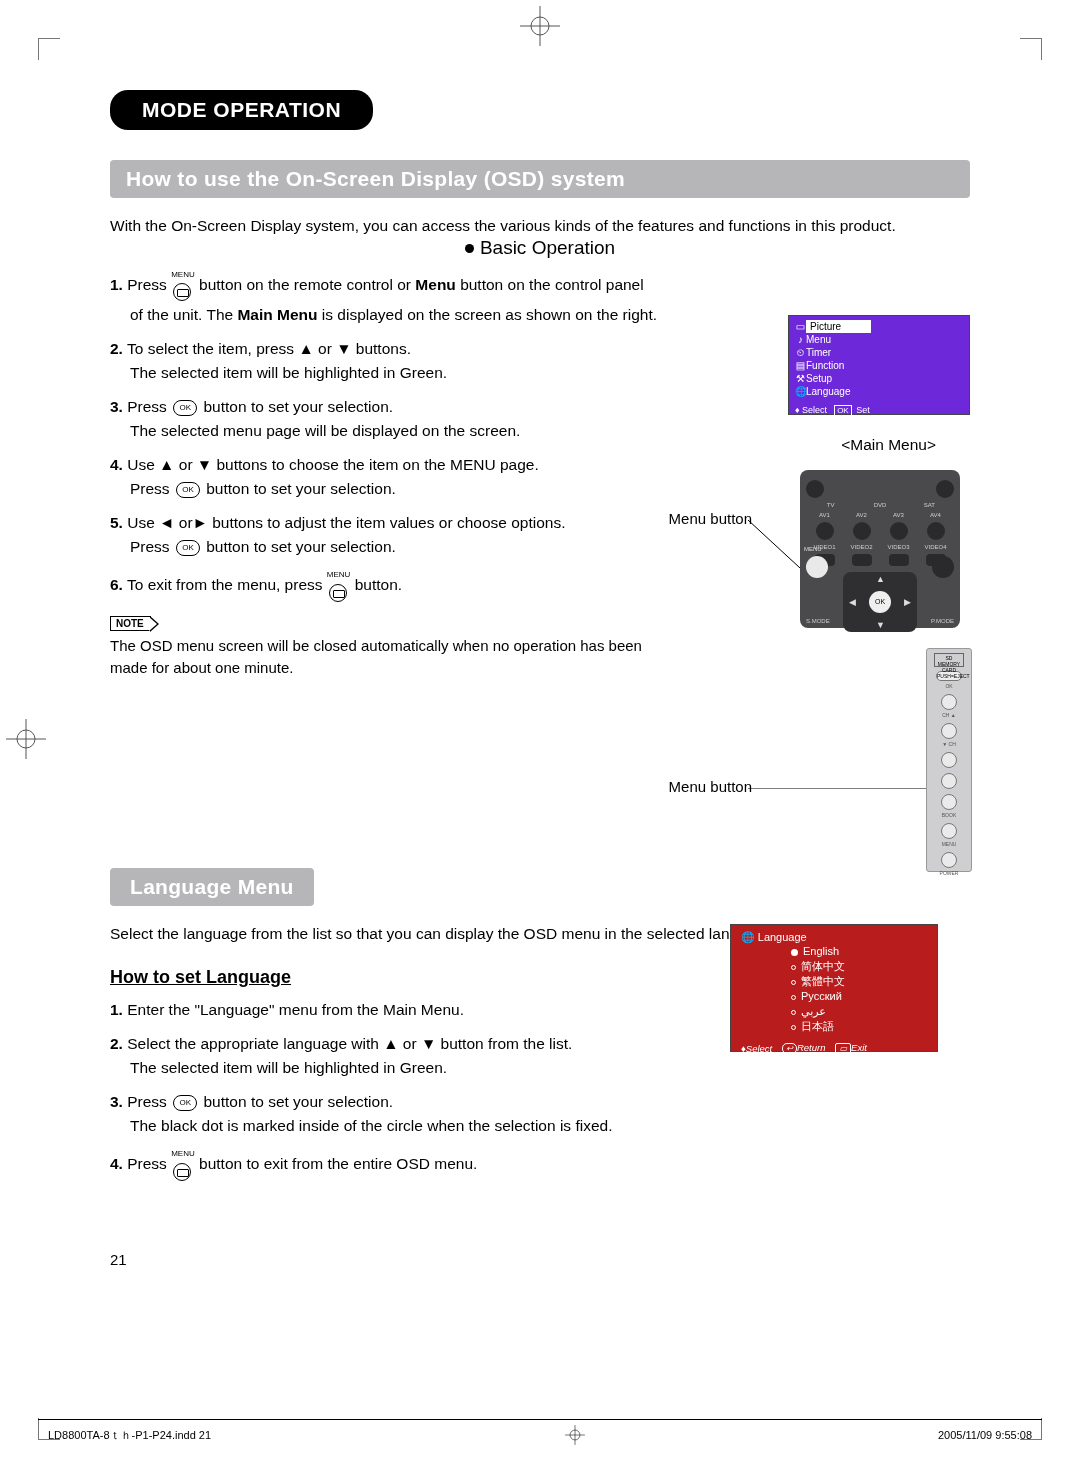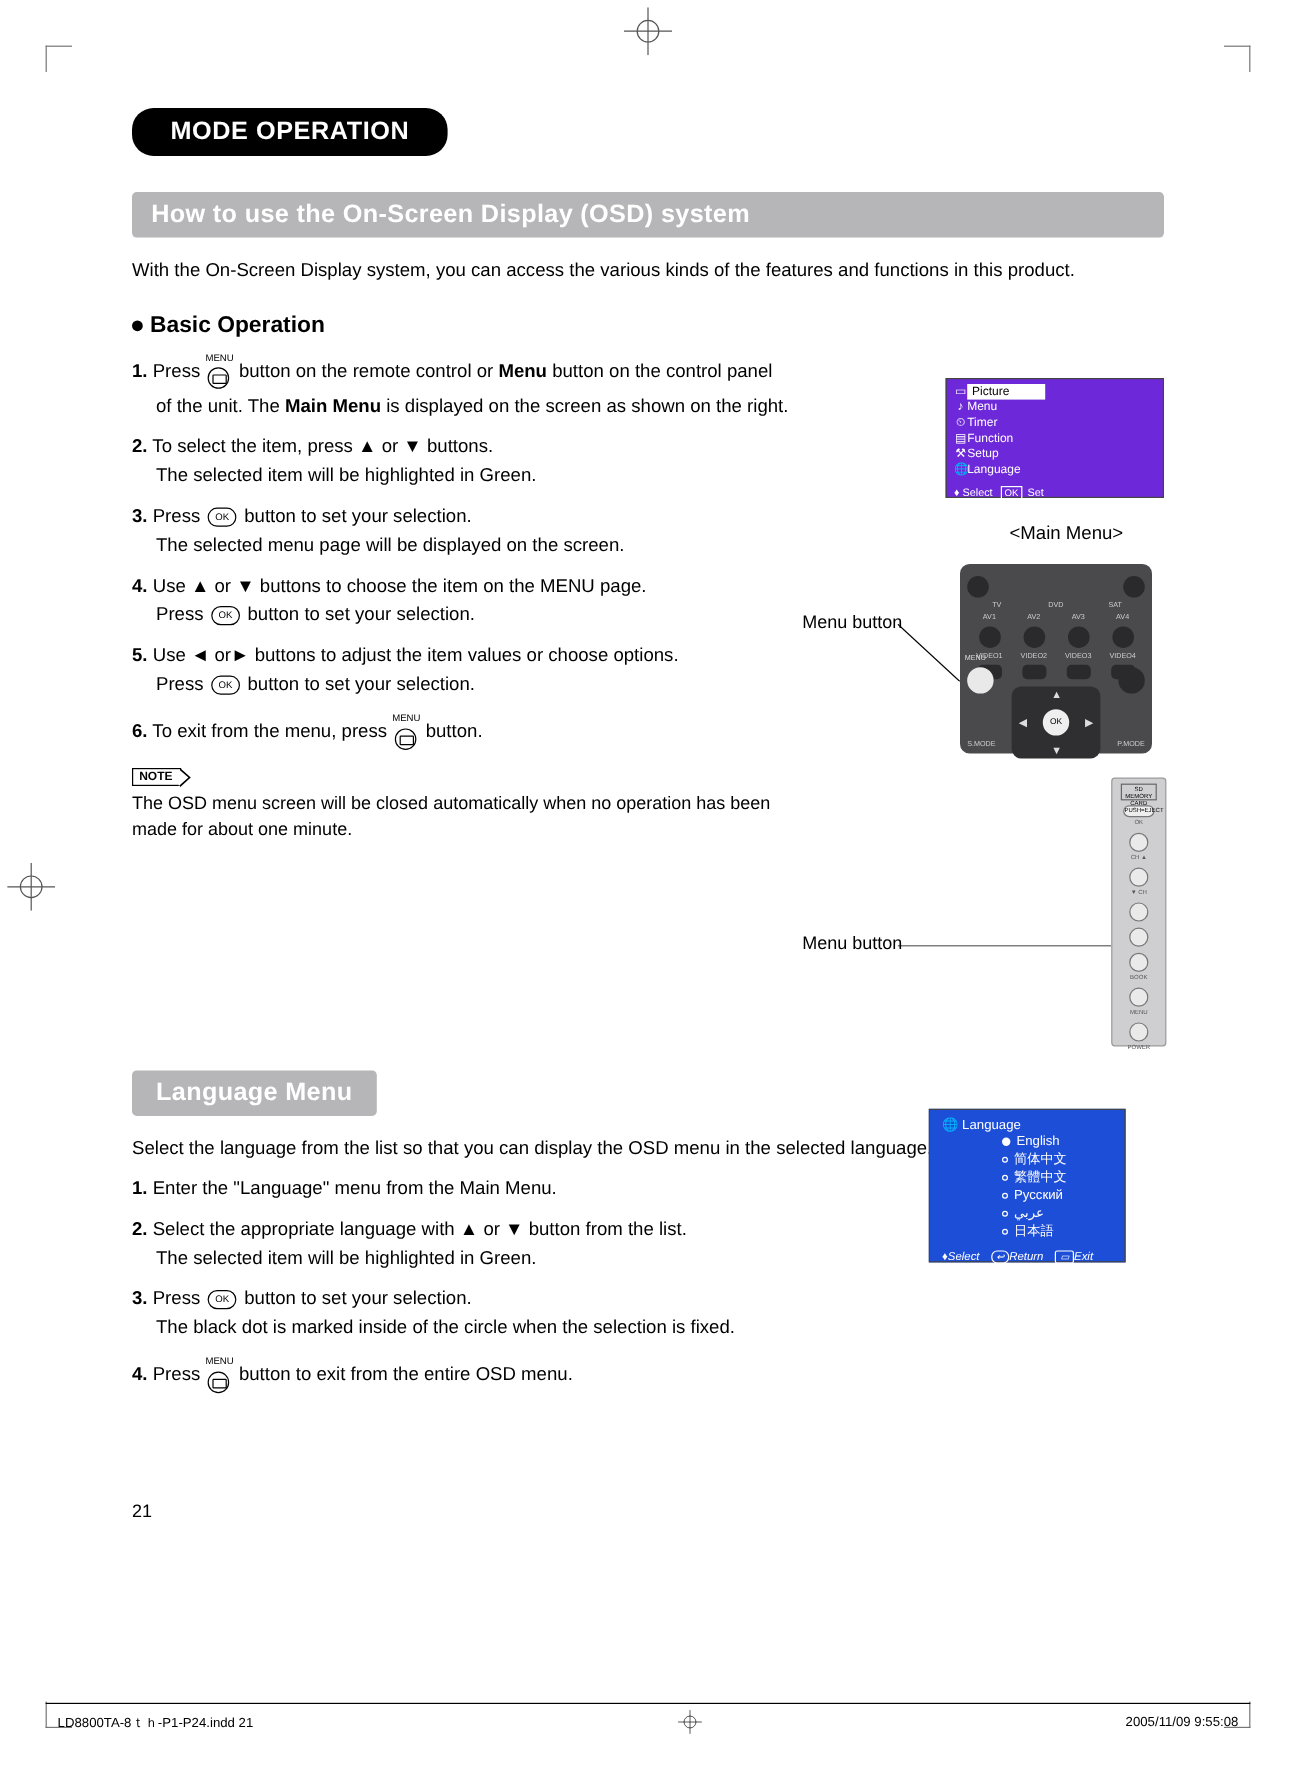--- a/index.html
+++ b/index.html
@@ -12,21 +12,21 @@
   .crop.br { bottom: 38px; right: 38px; width: 22px; height: 22px; border-left: none; border-top: none; }
   .regmark { position: absolute; width: 40px; height: 40px; }
   .regmark.top { top: 6px; left: 50%; transform: translateX(-50%); }
   .regmark.left { top: 50%; left: 6px; transform: translateY(-50%); }
   .regmark circle, .regmark line { stroke: #555; stroke-width: 1; fill: none; }
   .content { position: absolute; top: 90px; left: 110px; width: 860px; }
   .pill { display: inline-block; background: #000; color: #fff; font-weight: bold; font-size: 21px; padding: 8px 32px; border-radius: 18px; letter-spacing: 0.5px; }
   .bar { margin-top: 30px; background: #b6b6b8; color: #fff; font-weight: bold; font-size: 21px; padding: 7px 16px; border-radius: 4px; letter-spacing: 0.3px; }
   .bar.small { display: inline-block; padding: 7px 20px; }
   .intro { font-size: 15.5px; margin-top: 18px; line-height: 1.35; }
-  .sub-h { font-weight: bold; font-size: 19px; margin-top: 24px; }
+  .sub-h { font-weight: normal; font-size: 19px; margin-top: 0; text-align: center; }
   .sub-h .bullet { display: inline-block; width: 9px; height: 9px; background:#000; border-radius:50%; margin-right:6px; vertical-align:middle; }
   .steps { margin-top: 8px; }
   .step { font-size: 15.5px; line-height: 1.55; margin-top: 10px; max-width: 560px; }
   .step .num { font-weight: bold; }
   .step .indent { display:block; margin-left: 20px; }
   .note-lbl { display:inline-block; border:1px solid #000; font-size:10px; font-weight:bold; padding:1px 6px 1px 5px; margin-top:12px; position:relative; }
   .note-lbl::after { content:""; position:absolute; right:-9px; top:-1px; width:0; height:0; border-top:8px solid transparent; border-bottom:8px solid transparent; border-left:9px solid #000; }
   .note-lbl::before { content:""; position:absolute; right:-7px; top:0; width:0; height:0; border-top:7px solid transparent; border-bottom:7px solid transparent; border-left:8px solid #fff; z-index:1; }
   .note-txt { font-size: 15px; margin-top:4px; max-width:560px; line-height:1.45; }
   .menu-icon { display:inline-block; width:18px; height:18px; border:1.5px solid #000; border-radius:50%; vertical-align:middle; position:relative; margin:0 2px; }
@@ -63,21 +63,21 @@
   .panel { position:absolute; top:558px; right:-2px; width:46px; height:224px; background:#cfcfd1; border:1px solid #999; border-radius:3px; }
   .panel .slot { margin:4px auto 0; width:30px; height:14px; border:1px solid #666; font-size:5px; text-align:center; line-height:6px; padding-top:1px;}
   .panel .pill-b { margin:4px auto 0; width:26px; height:10px; border:1px solid #777; border-radius:5px; font-size:5px; text-align:center; line-height:9px; background:#eee;}
   .panel .round { margin:5px auto 0; width:16px; height:16px; border:1px solid #777; border-radius:50%; background:#eaeaea;}
   .panel .tiny { font-size:5px; text-align:center; color:#555; margin-top:2px;}
   .menu-ptr-2 { position:absolute; top:688px; right:218px; font-size:15px; }
   .menu-line-2 { position:absolute; top:698px; right:44px; width:178px; height:2px; }
 
   
   .sub-h2 { font-weight:bold; font-size:18px; text-decoration:underline; color:#000; margin-top:22px; }
-  .osd-lang { position:absolute; top:834px; right:32px; width:164px; height:128px; background:#1d4ed8; border:1px solid #444; font-size:11px; color:#fff; padding:6px 10px; }
+  .osd-lang { position:absolute; top:834px; right:32px; width:208px; height:128px; background:#b91c1c; border:1px solid #444; font-size:11px; color:#fff; padding:6px 10px; }
   .osd-lang .title { font-size:11px; }
   .osd-lang .opt { margin-left:50px; line-height:15px; font-size:11px;}
   .osd-lang .opt .dot { display:inline-block; width:7px; height:7px; border-radius:50%; background:#fff; margin-right:5px; vertical-align:middle;}
   .osd-lang .opt .dot.empty { background:transparent; border:1px solid #fff; width:5px; height:5px;}
   .osd-lang .hints { margin-top:8px; font-size:9.5px; display:flex; gap:10px; align-items:center;font-style:italic;}
   .osd-lang .kbox { display:inline-block; border:1px solid #fff; padding:0 3px; font-size:8px; border-radius:2px;}
   .osd-lang .kbox.r { border-radius:5px; }
 
   .pagen { position:absolute; bottom:210px; left:110px; font-size:15px; }
   .footer { position:absolute; bottom:32px; left:38px; right:38px; border-top:1px solid #000; font-size:11px; padding:4px 10px 0; display:flex; justify-content:space-between; align-items:center;}
@@ -251,20 +251,21 @@
         <div class="round"></div>
       <div class="tiny">MENU</div>
         <div class="round"></div>
       <div class="tiny">POWER</div>
     </div>
 
     
     <div style="height:160px"></div>
     <div class="bar small">Language Menu</div>
     <div class="intro">Select the language from the list so that you can display the OSD menu in the selected language.</div>
+    <div class="sub-h2">How to set Language</div>
 
     <div class="steps">
       <div class="step"><span class="num">1.</span> <span>Enter the "Language" menu from the Main Menu.</span></div>
       <div class="step"><span class="num">2.</span> <span>Select the appropriate language with ▲ or ▼ button from the list.</span><span class="indent">The selected item will be highlighted in Green.</span></div>
       <div class="step"><span class="num">3.</span> <span>Press</span> <span class="ok-icon">OK</span> <span>button to set your selection.</span><span class="indent">The black dot is marked inside of the circle when the selection is fixed.</span></div>
       <div class="step"><span class="num">4.</span> <span>Press</span> <span style="display:inline-block;vertical-align:middle;"><span class="menu-tiny">MENU</span><span class="menu-icon"></span></span> <span>button to exit from the entire OSD menu.</span></div>
     </div>
 
     
     <div class="osd-lang">

